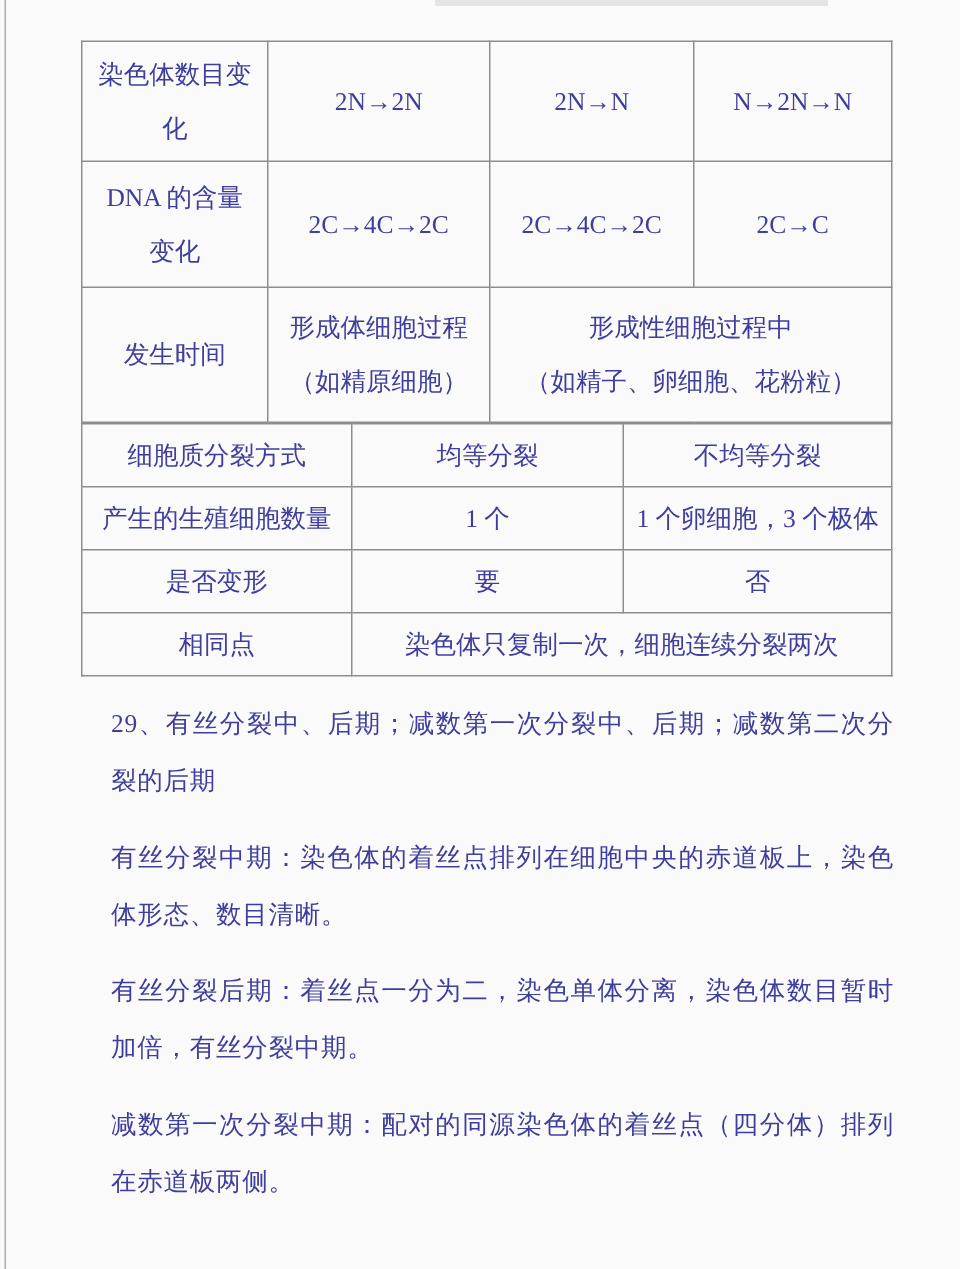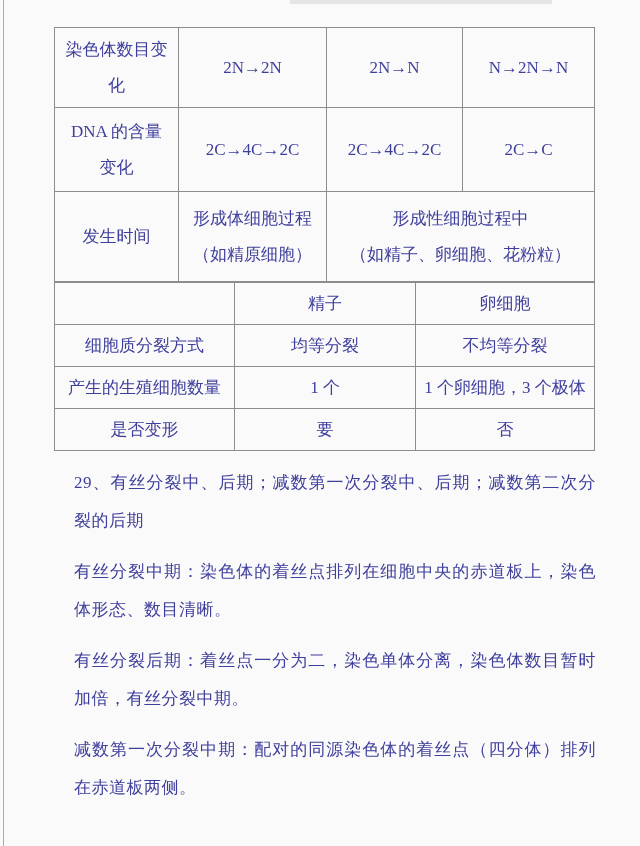--- a/index.html
+++ b/index.html
@@ -88,39 +88,38 @@
         <td class="pre" colspan="2">形成性细胞过程中
 （如精子、卵细胞、花粉粒）</td>
       </tr>
     </tbody>
   </table>
 
 
   <table class="t2">
     <tbody>
       <tr>
-        <td class="c0"></td>
-        <td class="c1">精子</td>
-        <td class="c2">卵细胞</td>
-      </tr>
-      <tr>
         <td class="c0">细胞质分裂方式</td>
         <td class="c1">均等分裂</td>
         <td class="c2">不均等分裂</td>
       </tr>
       <tr>
         <td class="c0">产生的生殖细胞数量</td>
         <td class="c1">1 个</td>
         <td class="c2">1 个卵细胞，3 个极体</td>
       </tr>
       <tr>
         <td class="c0">是否变形</td>
         <td class="c1">要</td>
         <td class="c2">否</td>
       </tr>
+      <tr>
+        <td class="c0">相同点</td>
+        <td colspan="2">染色体只复制一次，细胞连续分裂两次</td>
+      </tr>
     </tbody>
   </table>
 
   <div class="bodytext">
     <p>29、有丝分裂中、后期；减数第一次分裂中、后期；减数第二次分裂的后期</p>
     <p>有丝分裂中期：染色体的着丝点排列在细胞中央的赤道板上，染色体形态、数目清晰。</p>
     <p>有丝分裂后期：着丝点一分为二，染色单体分离，染色体数目暂时加倍，有丝分裂中期。</p>
     <p>减数第一次分裂中期：配对的同源染色体的着丝点（四分体）排列在赤道板两侧。</p>
   </div>
 </div>

